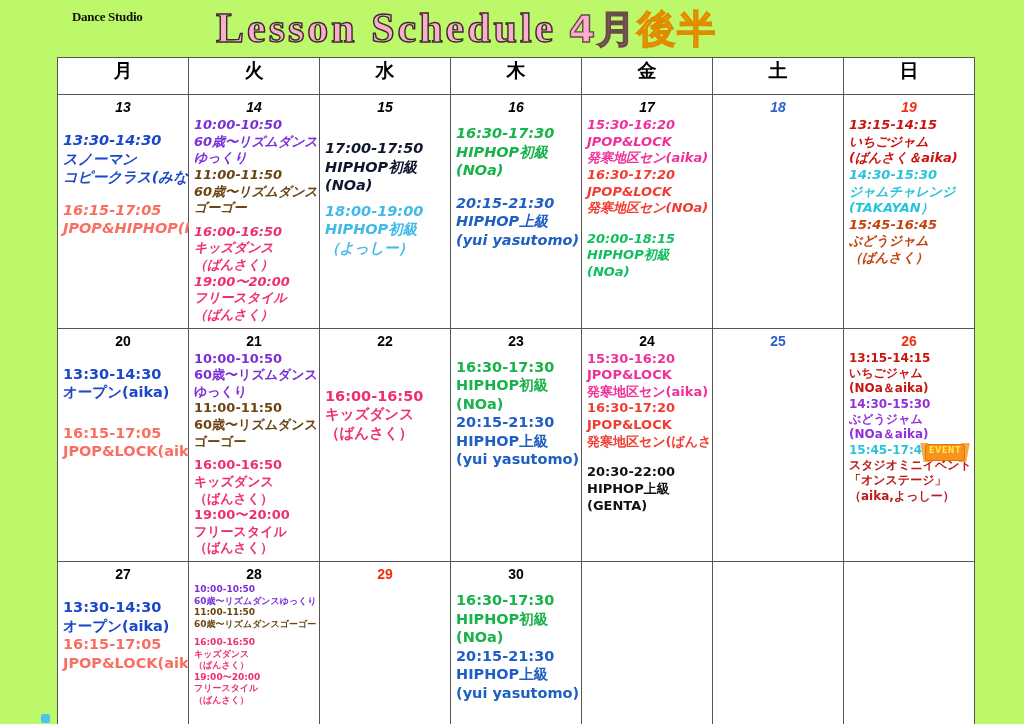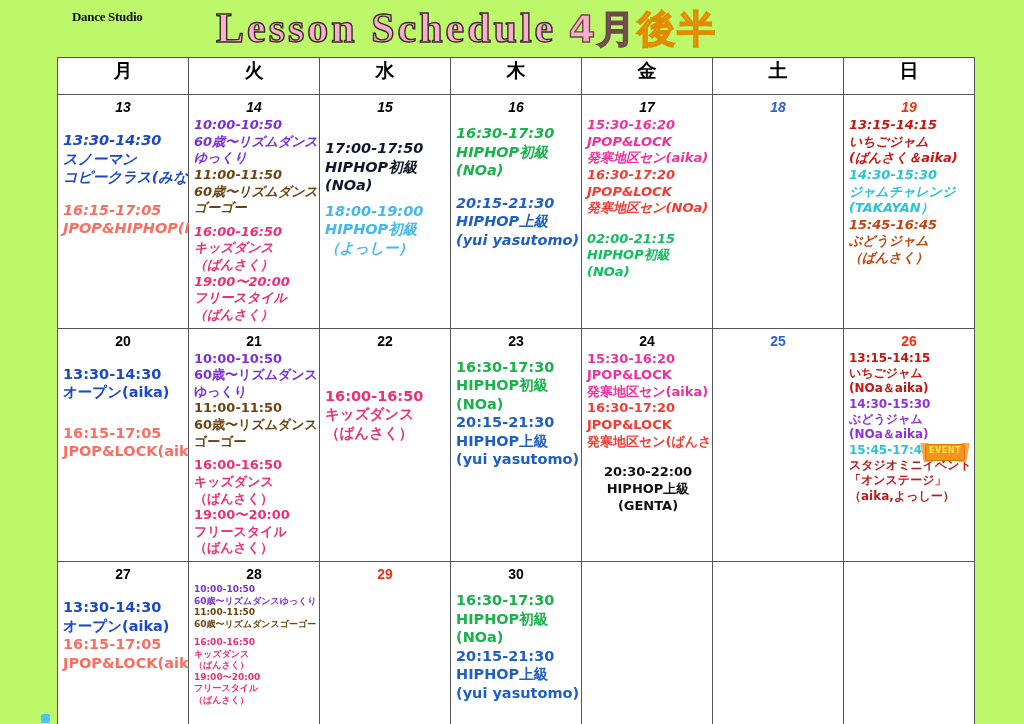--- a/index.html
+++ b/index.html
@@ -289,21 +289,21 @@
               <div class="line"> JPOP&amp;LOCK</div>
               <div class="line">発寒地区セン(aika)</div>
             </div>
             <div class="ev" style="color: rgb(242, 60, 50);">
               <div class="line">16:30-17:20</div>
               <div class="line"> JPOP&amp;LOCK</div>
               <div class="line">発寒地区セン(NOa)</div>
             </div>
             <div class="gap"></div>
             <div class="ev" style="color: rgb(15, 191, 94);">
-              <div class="line">02:00-21:15</div>
+              <div class="line">20:00-18:15</div>
               <div class="line"> HIPHOP初級</div>
               <div class="line"> (NOa)</div>
             </div>
           </div>
         </td>
         <td class="daycell">
           <div class="daynum sat">18</div>
           <div class="events sz-md"></div>
         </td>
         <td class="daycell">
@@ -402,21 +402,21 @@
               <div class="line">15:30-16:20</div>
               <div class="line"> JPOP&amp;LOCK</div>
               <div class="line">発寒地区セン(aika)</div>
             </div>
             <div class="ev" style="color: rgb(242, 60, 50);">
               <div class="line">16:30-17:20</div>
               <div class="line"> JPOP&amp;LOCK</div>
               <div class="line">発寒地区セン(ばんさく)</div>
             </div>
             <div class="gap"></div>
-            <div class="ev" style="color: rgb(17, 17, 17); text-align: center;">
+            <div class="ev" style="color: rgb(17, 17, 17);">
               <div class="line">20:30-22:00</div>
               <div class="line"> HIPHOP上級</div>
               <div class="line"> (GENTA)</div>
             </div>
           </div>
         </td>
         <td class="daycell">
           <div class="daynum sat">25</div>
           <div class="events sz-md"></div>
         </td>

